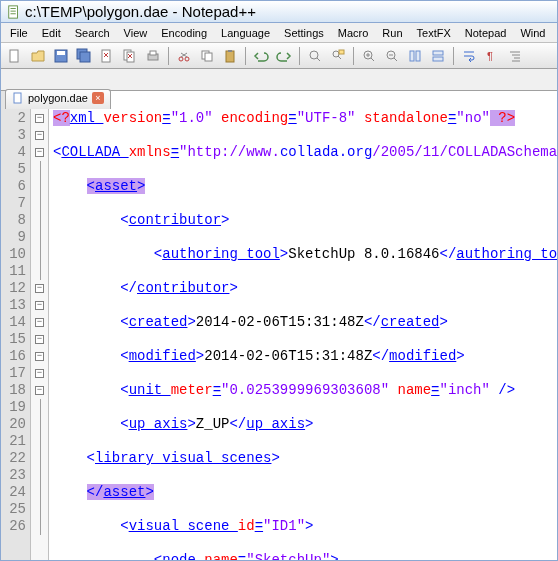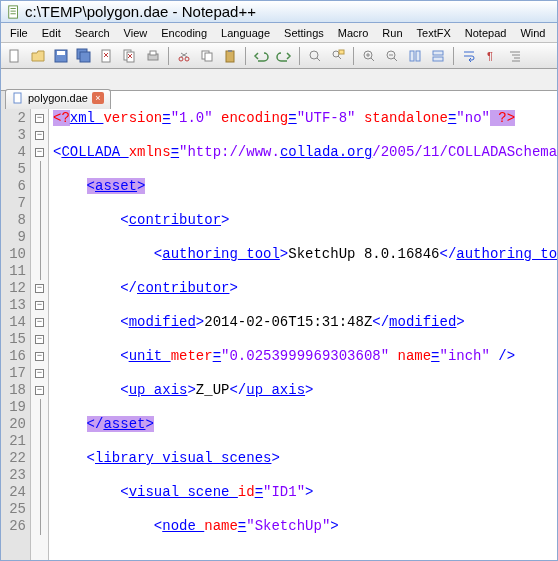--- a/index.html
+++ b/index.html
@@ -23,21 +23,21 @@
 .fold div { height:17px; display:flex; align-items:center; justify-content:center; position:relative; }
 .fbox { width:9px; height:9px; border:1px solid #808080; background:#fff; font-size:9px; line-height:7px; text-align:center; color:#606060; }
 .fline { position:absolute; left:50%; width:1px; background:#a0a0a0; top:0; bottom:0; }
 .code { flex:1; padding:2px 0 0 4px; white-space:pre; overflow:hidden; }
 .code .row { height:17px; }
 .br { color:#0000ff; } 
 .tg { color:#0000ff;text-decoration:underline; } 
 .at { color:#ff0000; } 
 .st { color:#8000ff; } 
 .tx { color:#000; } 
-.ur { color:#0000ff; text-decoration:underline; }
+.ur { color:#0000ff; }
 .hl { background:#c8a0f0; } 
 .sp { color:#ff0000; } 
 </style>
 </head>
 <body>
 
 <div class="titlebar">
   <span class="ticon">
     <svg viewBox="0 0 16 16">
         <rect x="2" y="1" width="10" height="14" fill="#fff" stroke="#5a8a3a"></rect>
@@ -309,25 +309,26 @@
         <span class="fline"></span>
       </div>
   </div>
   <div class="code">
 <div class="row"><span class="sp hl">&lt;?</span><span class="tg">xml </span><span class="at">version</span><span class="tg">=</span><span class="st">"1.0"</span><span class="at"> encoding</span><span class="tg">=</span><span class="st">"UTF-8"</span><span class="at"> standalone</span><span class="tg">=</span><span class="st">"no"</span><span class="sp hl"> ?&gt;</span></div>
 <div class="row"><span class="br">&lt;</span><span class="tg">COLLADA </span><span class="at">xmlns</span><span class="tg">=</span><span class="st">"http://www.</span><span class="ur">collada.org</span><span class="st">/2005/11/COLLADASchema"</span></div>
 <div class="row">    <span class="hl"><span class="br">&lt;</span><span class="tg">asset</span><span class="br">&gt;</span></span></div>
 <div class="row">        <span class="br">&lt;</span><span class="tg">contributor</span><span class="br">&gt;</span></div>
 <div class="row">            <span class="br">&lt;</span><span class="tg">authoring_tool</span><span class="br">&gt;</span><span class="tx">SketchUp 8.0.16846</span><span class="br">&lt;/</span><span class="tg">authoring_tool</span></div>
 <div class="row">        <span class="br">&lt;/</span><span class="tg">contributor</span><span class="br">&gt;</span></div>
+<div class="row">        <span class="br">&lt;</span><span class="tg">created</span><span class="br">&gt;</span><span class="tx">2014-02-06T15:31:48Z</span><span class="br">&lt;/</span><span class="tg">created</span><span class="br">&gt;</span></div>
 <div class="row">        <span class="br">&lt;</span><span class="tg">modified</span><span class="br">&gt;</span><span class="tx">2014-02-06T15:31:48Z</span><span class="br">&lt;/</span><span class="tg">modified</span><span class="br">&gt;</span></div>
 <div class="row">        <span class="br">&lt;</span><span class="tg">unit </span><span class="at">meter</span><span class="tg">=</span><span class="st">"0.0253999969303608"</span><span class="at"> name</span><span class="tg">=</span><span class="st">"inch"</span><span class="br"> /&gt;</span></div>
 <div class="row">        <span class="br">&lt;</span><span class="tg">up_axis</span><span class="br">&gt;</span><span class="tx">Z_UP</span><span class="br">&lt;/</span><span class="tg">up_axis</span><span class="br">&gt;</span></div>
+<div class="row">    <span class="br">&lt;</span><span class="tg">library_visual_scenes</span><span class="br">&gt;</span></div>
 <div class="row">    <span class="hl"><span class="br">&lt;/</span><span class="tg">asset</span><span class="br">&gt;</span></span></div>
-<div class="row">    <span class="br">&lt;</span><span class="tg">library_visual_scenes</span><span class="br">&gt;</span></div>
 <div class="row">        <span class="br">&lt;</span><span class="tg">visual_scene </span><span class="at">id</span><span class="tg">=</span><span class="st">"ID1"</span><span class="br">&gt;</span></div>
 <div class="row">            <span class="br">&lt;</span><span class="tg">node </span><span class="at">name</span><span class="tg">=</span><span class="st">"SketchUp"</span><span class="br">&gt;</span></div>
 
 
 
 
 
 
 
 

